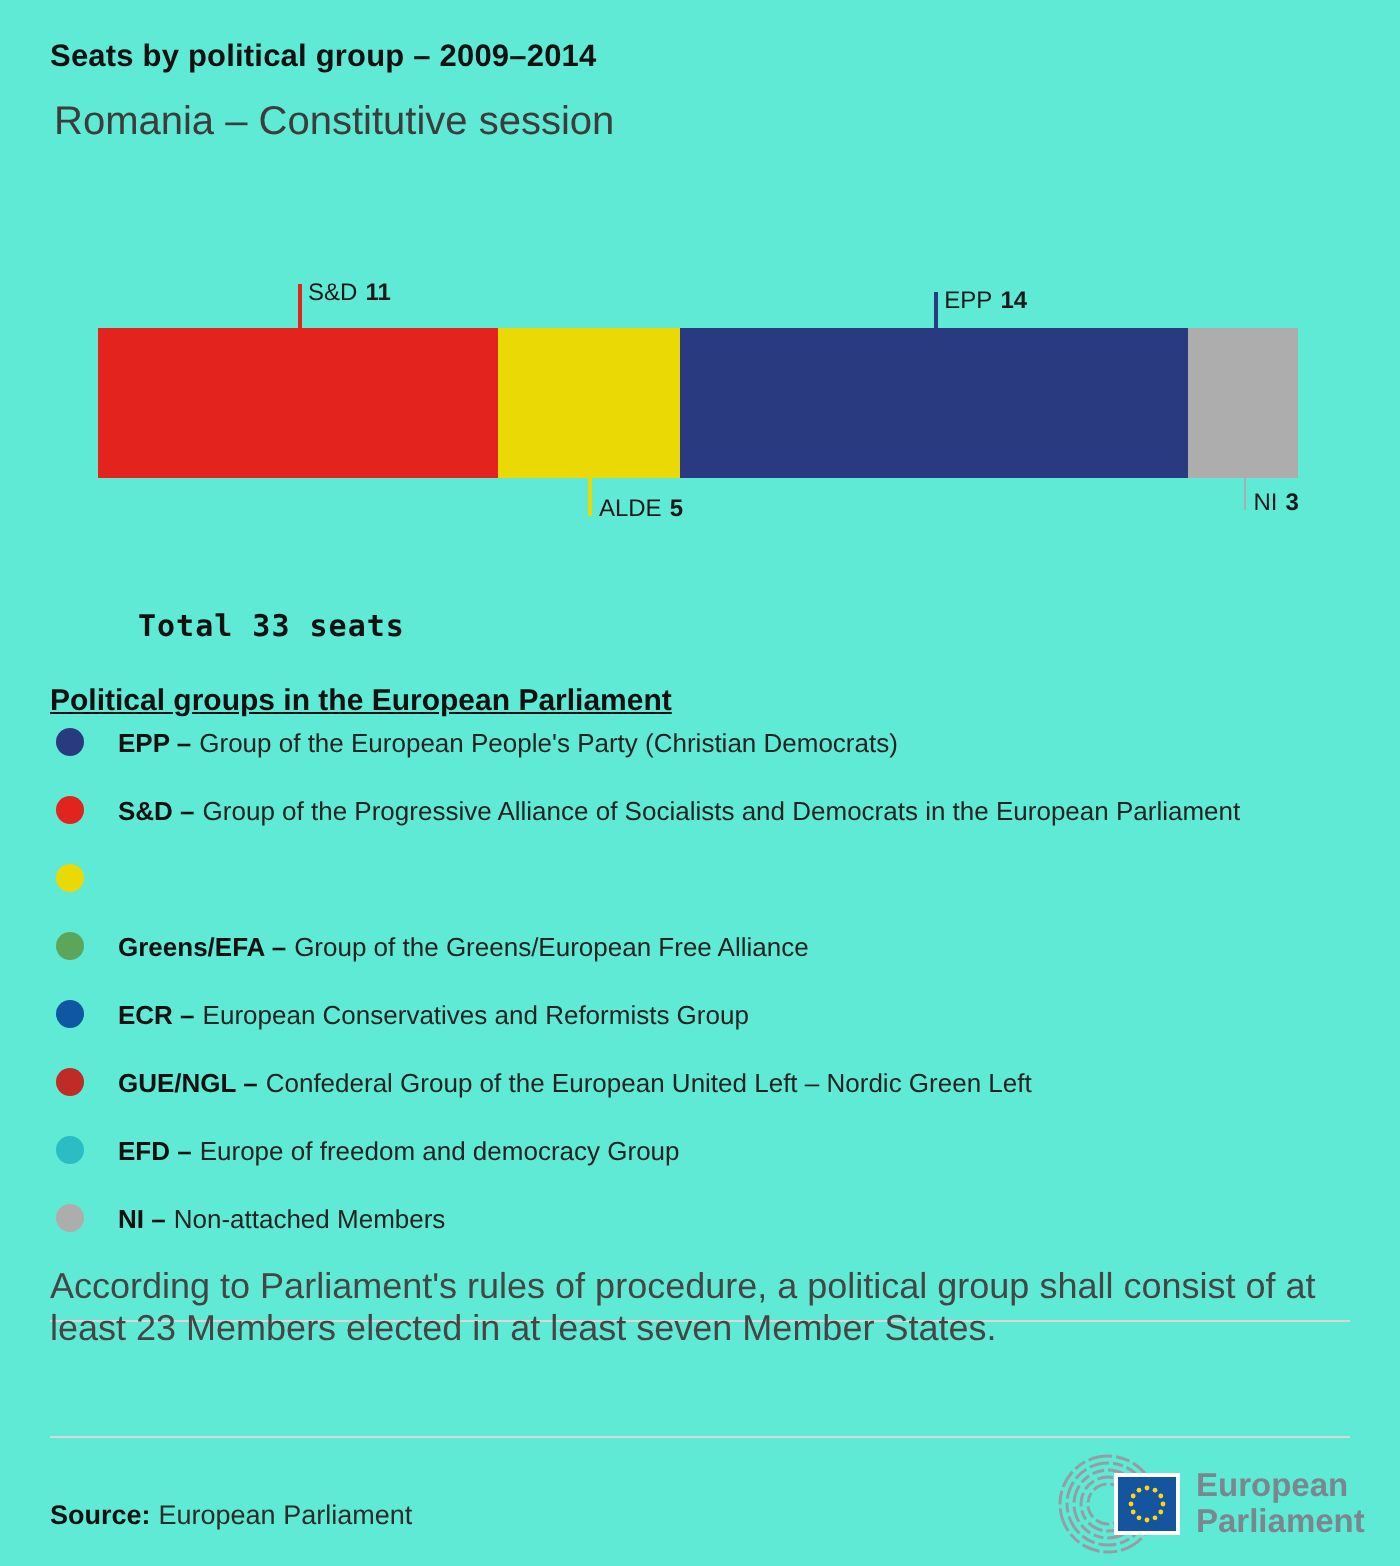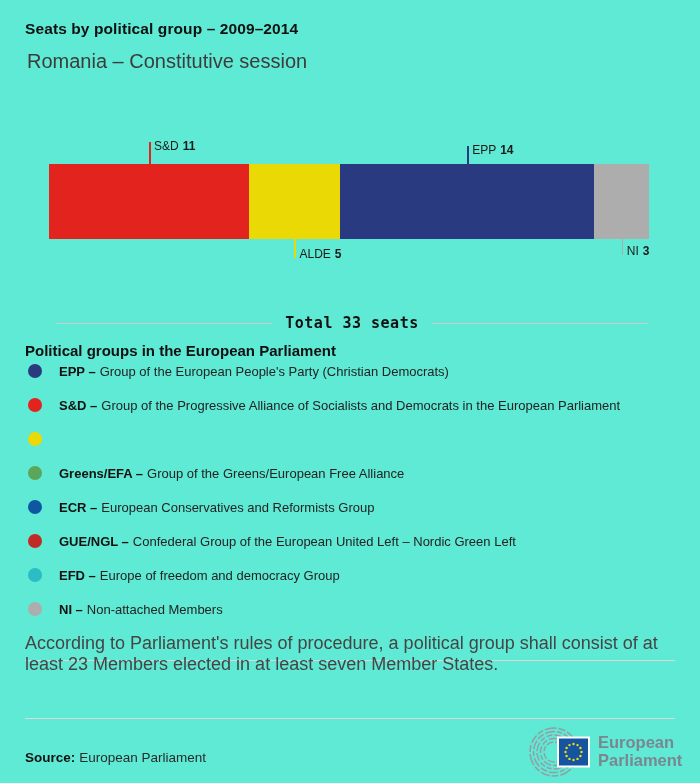--- a/index.html
+++ b/index.html
@@ -12,25 +12,25 @@
   .subtitle{position:absolute;left:27px;top:50px;font-size:20px;font-weight:400;color:#3c3c3c;}
   
   .chart{position:absolute;left:49px;top:140px;width:600px;height:130px;padding-left:40px;}
   .bar{position:absolute;left:0;top:24px;width:600px;height:75px;}
   .bar-segment{position:absolute;top:0;height:75px;}
   .callout{position:absolute;width:0;}
   .callout .tick{position:absolute;left:0;top:0;width:1.5px;}
   .callout .lbl{position:absolute;left:5px;white-space:nowrap;font-size:12px;color:#1a1a1a;line-height:13px;}
   .callout .lbl b{margin-left:4px;font-weight:bold;}
   
-  .total-row{position:absolute;top:314px;left:56px;right:52px;display:flex;align-items:center;}
+  .total-row{position:absolute;top:304px;left:56px;right:52px;display:flex;align-items:flex-start;flex-direction:column;}
   .rule{flex:1;height:1px;background:#cdcdcd;}
   .total-text{padding:0 13px;font-family:"DejaVu Sans Mono",monospace;font-weight:bold;font-size:15px;color:#111;letter-spacing:.5px;}
   
-  .legend-heading{position:absolute;left:25px;top:342px;font-size:15px;font-weight:bold;color:#111;}
+  .legend-heading{position:absolute;left:25px;top:342px;font-size:15px;font-weight:bold;color:#111;text-decoration:underline;}
   .legend{position:absolute;left:25px;top:364px;width:655px;}
   .legend-row{display:flex;height:34px;}
   .dot{width:14px;height:14px;border-radius:50%;margin-left:3px;margin-right:17px;flex:0 0 14px;}
   .legend-text{font-size:13px;color:#232323;white-space:nowrap;}
   .legend-text .abbr{font-weight:bold;color:#111;margin-right:4px;}
   
   .divider{position:absolute;left:25px;right:25px;height:1px;background:#d9d9d9;}
   .divider-1{top:660px;}
   .divider-2{top:718px;}
   .footnote{position:absolute;left:25px;top:633px;width:652px;font-size:18px;line-height:21px;color:#454545;}

